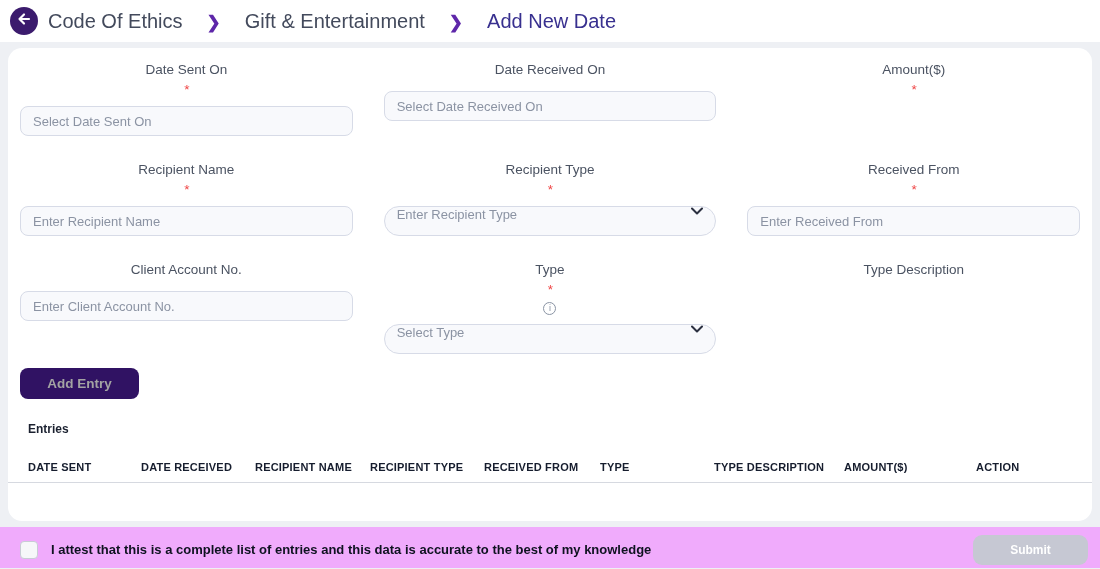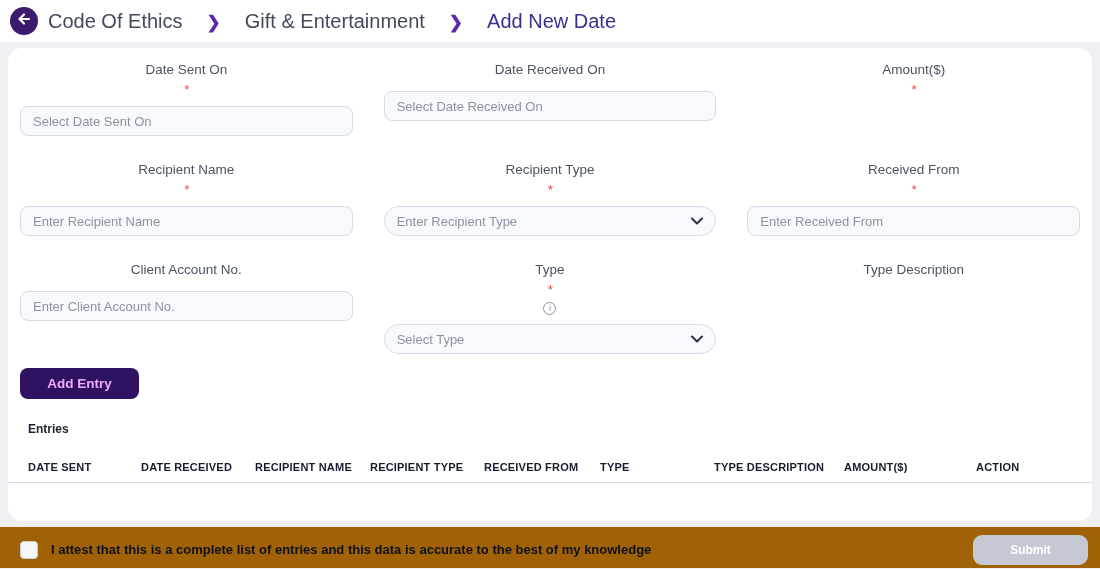--- a/index.html
+++ b/index.html
@@ -79,36 +79,35 @@
     background: #f8f9fc;
     padding: 0 12px;
     font-size: 13px;
     font-family: "Liberation Sans", sans-serif;
     color: #313a49;
     outline: none;
   }
   .text-input::placeholder { color: #8b93a3; opacity: 1; }
   .select-box {
     display: flex;
-    align-items: center;
     justify-content: space-between;
     cursor: pointer;
     border-radius: 15px;
   }
   .select-text { color: #8b93a3; }
   .chevron-down svg { display: block; }
 
   .notes-row { margin-top: 26px; }
 
   .add-entry-btn {
     margin-top: 14px;
     width: 119px;
     height: 31px;
     background: #301263;
-    color: #f0abfc;
+    color: #a3a3a3;
     border: none;
     border-radius: 8px;
     font-size: 13.5px;
     font-weight: 700;
     font-family: "Liberation Sans", sans-serif;
     cursor: pointer;
   }
 
   
   .entries-title {
@@ -131,21 +130,21 @@
   .entries-divider {
     margin: 9px -12px 0 -12px;
     border-bottom: 1px solid #d6d9e0;
   }
   .entries-body { min-height: 60px; }
 
   
   .footer {
     margin-top: 6px;
     height: 41px;
-    background: #a16207;
+    background: #f0abfc;
     display: flex;
     align-items: center;
     padding: 4px 12px 0 20px;
   }
   .attest-checkbox {
     appearance: none;
     -webkit-appearance: none;
     width: 18px; height: 18px;
     border: 1.5px solid #c8ccd5;
     border-radius: 4px;

